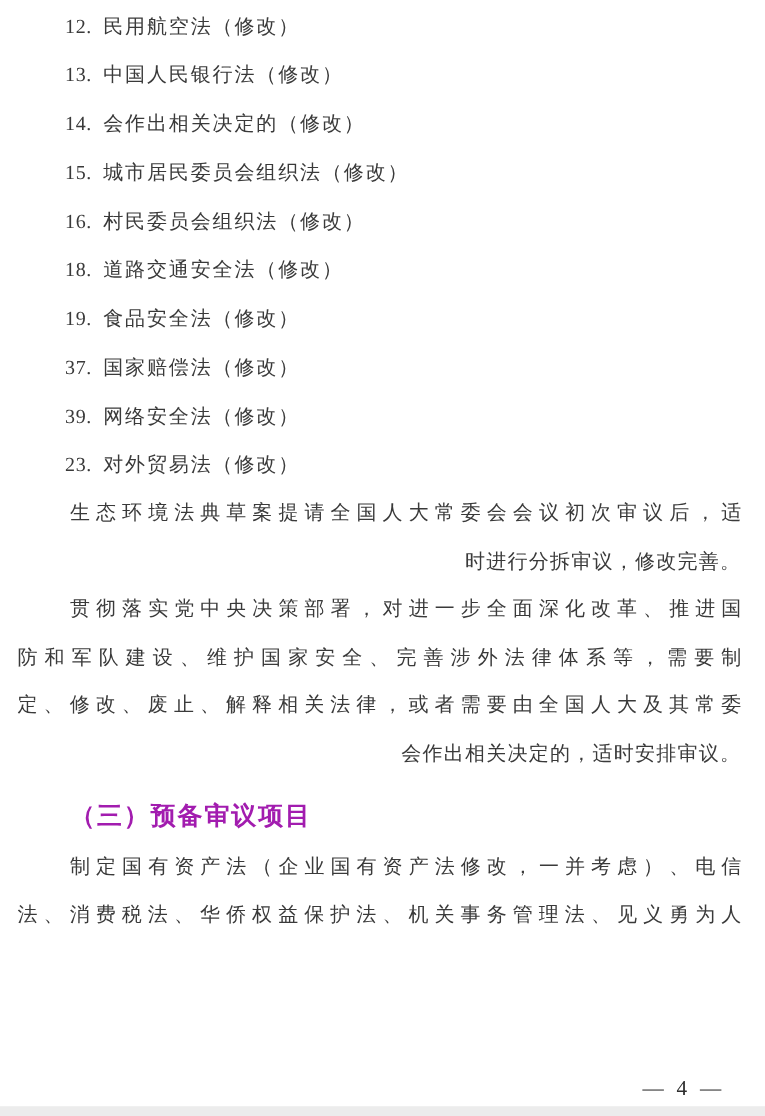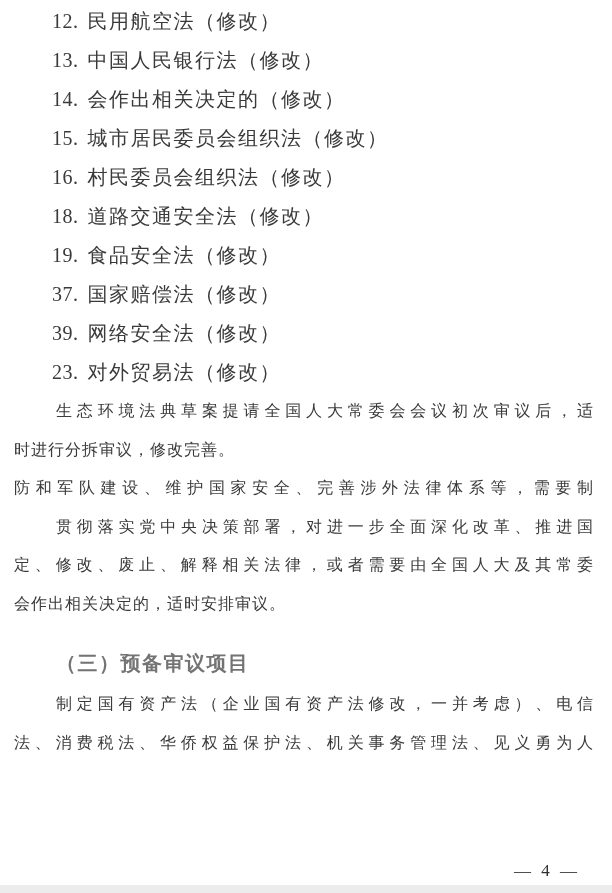--- a/index.html
+++ b/index.html
@@ -16,21 +16,21 @@
     height: 893px;
     background: #ffffff;
     overflow: hidden;
   }
   .content {
     padding: 2px 19px 0 14px;
   }
   
   .law-list .list-item {
     line-height: 39px;
-    font-size: 20px;
+    font-size: 16px;
     letter-spacing: 1.5px;
     padding-left: 38px;
     white-space: nowrap;
   }
   .law-list .item-number {
     display: inline-block;
     margin-right: 9px;
     letter-spacing: 0.5px;
   }
   
@@ -46,31 +46,32 @@
     letter-spacing: 0;
     white-space: normal;
     overflow: hidden;
     height: 38.5px;
   }
   .para .text-line.indent {
     padding-left: 42px;
   }
   .para .text-line.plain {
     white-space: nowrap;
+    text-align: right;
   }
   .section-heading {
     line-height: 39px;
     font-size: 20px;
     font-weight: bold;
     letter-spacing: 1.5px;
     padding-left: 42px;
-    margin-top: 21px;
+    margin-top: 11px;
     margin-bottom: 2px;
     white-space: nowrap;
-    color: #737373;
+    color: #a21caf;
   }
   .page-number {
     position: absolute;
     right: 32px;
     bottom: 12px;
     font-size: 17px;
     letter-spacing: 3px;
     color: #2f2f2f;
     white-space: nowrap;
   }
@@ -121,22 +122,22 @@
         <span class="item-number">23.</span><span class="item-title">对外贸易法（修改）</span>
       </div>
     </div>
 
     <div class="para">
       <div class="text-line fill indent">生态环境法典草案提请全国人大常委会会议初次审议后，适</div>
       <div class="text-line plain">时进行分拆审议，修改完善。</div>
     </div>
 
     <div class="para">
+      <div class="text-line fill indent">贯彻落实党中央决策部署，对进一步全面深化改革、推进国</div>
       <div class="text-line fill">防和军队建设、维护国家安全、完善涉外法律体系等，需要制</div>
-      <div class="text-line fill indent">贯彻落实党中央决策部署，对进一步全面深化改革、推进国</div>
       <div class="text-line fill">定、修改、废止、解释相关法律，或者需要由全国人大及其常委</div>
       <div class="text-line plain">会作出相关决定的，适时安排审议。</div>
     </div>
 
     <div class="section-heading">（三）预备审议项目</div>
 
     <div class="para">
       <div class="text-line fill indent">制定国有资产法（企业国有资产法修改，一并考虑）、电信</div>
       <div class="text-line fill">法、消费税法、华侨权益保护法、机关事务管理法、见义勇为人</div>
     </div>

